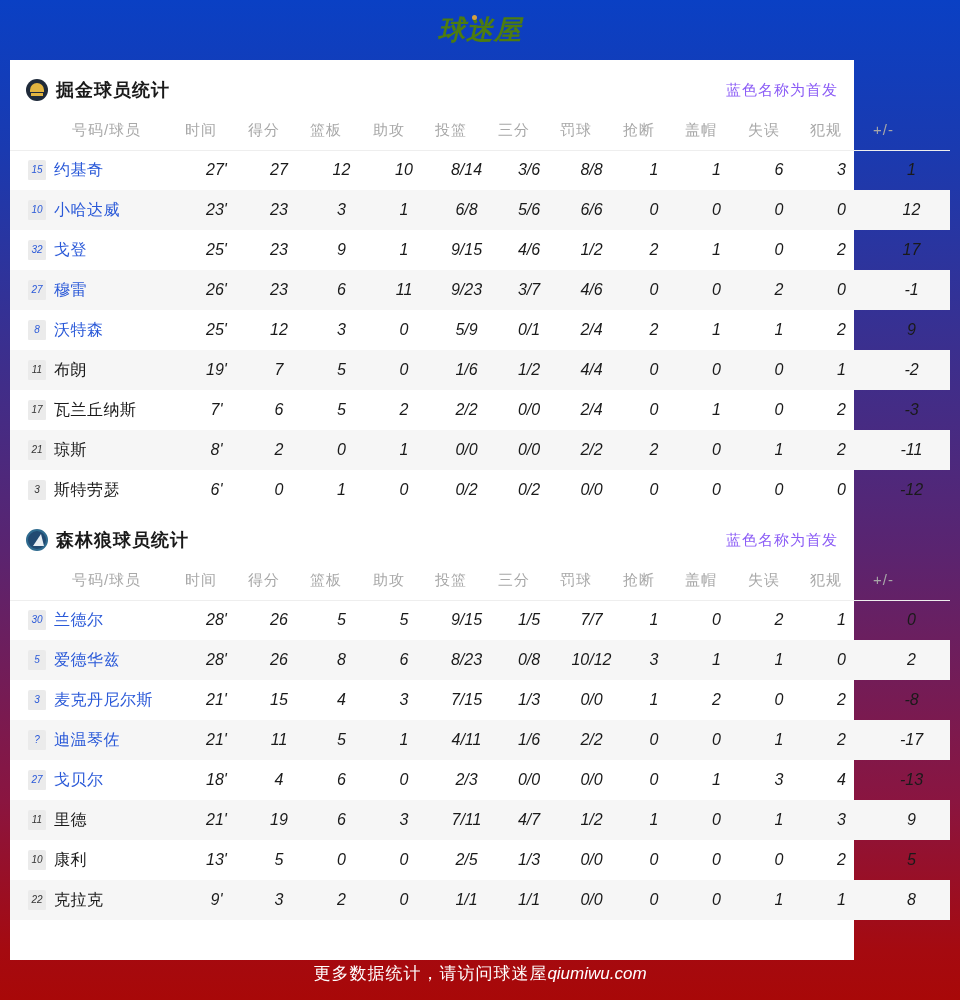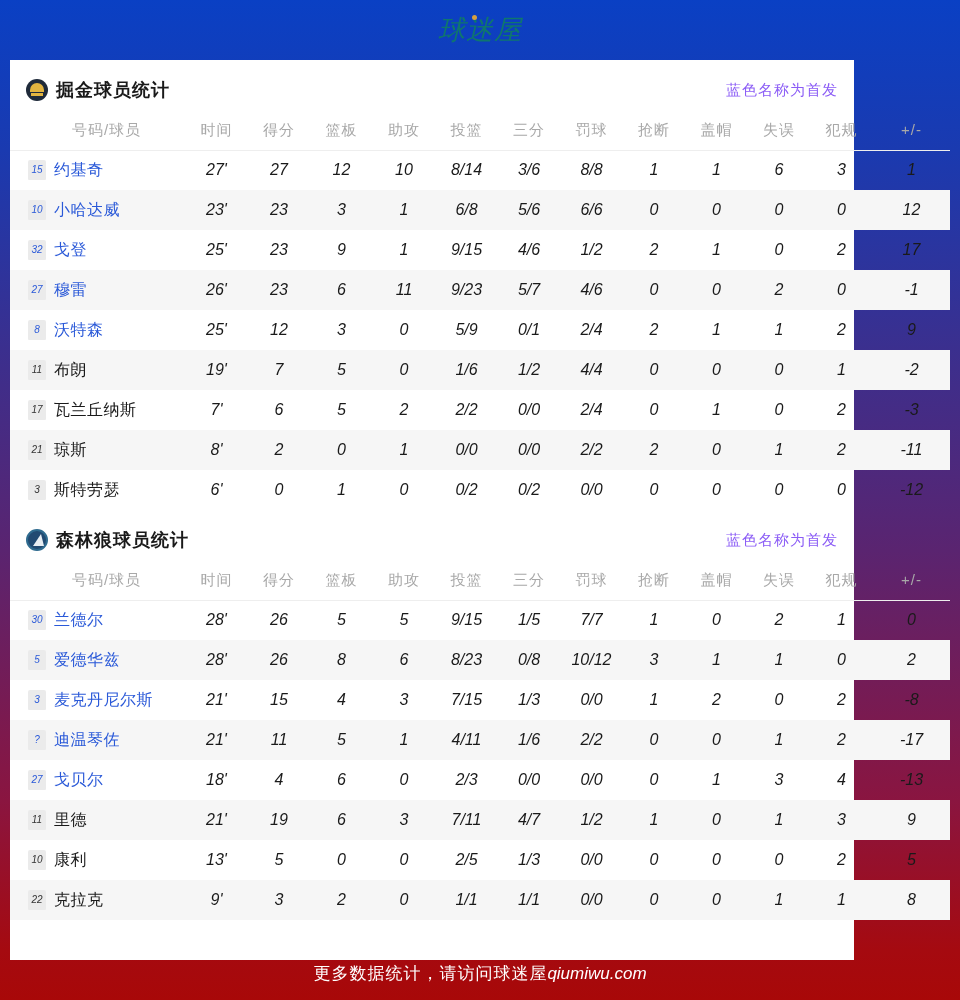--- a/index.html
+++ b/index.html
@@ -8,22 +8,22 @@
       font-family: "Liberation Sans", "DejaVu Sans", sans-serif;
       background: linear-gradient(180deg, #0a40c4 0%, #1a3ab0 15%, #3b2f8e 35%, #5a2470 55%, #8a1540 80%, #a50a10 95%, #a80808 100%);
       position: relative;
     }
     .top-header {
       height: 60px;
       display: flex; align-items: center; justify-content: center;
     }
     .logo {
       font-family: "DejaVu Sans", sans-serif;
-      font-size: 27px; font-weight: normal; font-style: italic;
-      color: #0f766e; letter-spacing: 1px;
+      font-size: 27px; font-weight: bold; font-style: italic;
+      color: #4d7c0f; letter-spacing: 1px;
       position: relative;
     }
     .logo .dot {
       position: absolute; top: 3px; left: 34px;
       width: 5px; height: 5px; border-radius: 50%; background: #d6a040;
     }
     .card {
       position: absolute; left: 10px; top: 60px;
       width: 844px; height: 900px;
       background: #ffffff;
@@ -55,21 +55,21 @@
     }
     .section-title {
       font-size: 18px; font-weight: bold; color: #1a1a1a; letter-spacing: 1px;
     }
     .legend-note {
       margin-left: auto; font-size: 15px; color: #8b5cf6; letter-spacing: 1px;
     }
     table { width: 940px; border-collapse: collapse; table-layout: fixed; }
     th {
       height: 30px; font-size: 15px; font-weight: normal; color: #a8a8a8;
-      text-align: center; letter-spacing: 1px; vertical-align: top;
+      text-align: left; letter-spacing: 1px; vertical-align: top;
       border-bottom: 1px solid #eeeeee;
       padding-top: 1px;
     }
     th.col-player { text-align: center; padding-left: 18px; }
     td {
       height: 40px; font-size: 16px; color: #1a1a1a; text-align: center;
       font-style: italic;
     }
     tbody tr:nth-child(even) td { background: #f6f6f6; }
     td.col-player { text-align: left; padding-left: 18px; font-style: normal; }
@@ -187,21 +187,21 @@
             <td>2</td>
             <td>17</td>
           </tr>
           <tr class="starter">
             <td class="col-player"><span class="jersey">27</span><span class="pname">穆雷</span></td>
             <td>26'</td>
             <td>23</td>
             <td>6</td>
             <td>11</td>
             <td>9/23</td>
-            <td>5/7</td>
+            <td>3/7</td>
             <td>4/6</td>
             <td>0</td>
             <td>0</td>
             <td>2</td>
             <td>0</td>
             <td>-1</td>
           </tr>
           <tr class="starter">
             <td class="col-player"><span class="jersey">8</span><span class="pname">沃特森</span></td>
             <td>25'</td>

